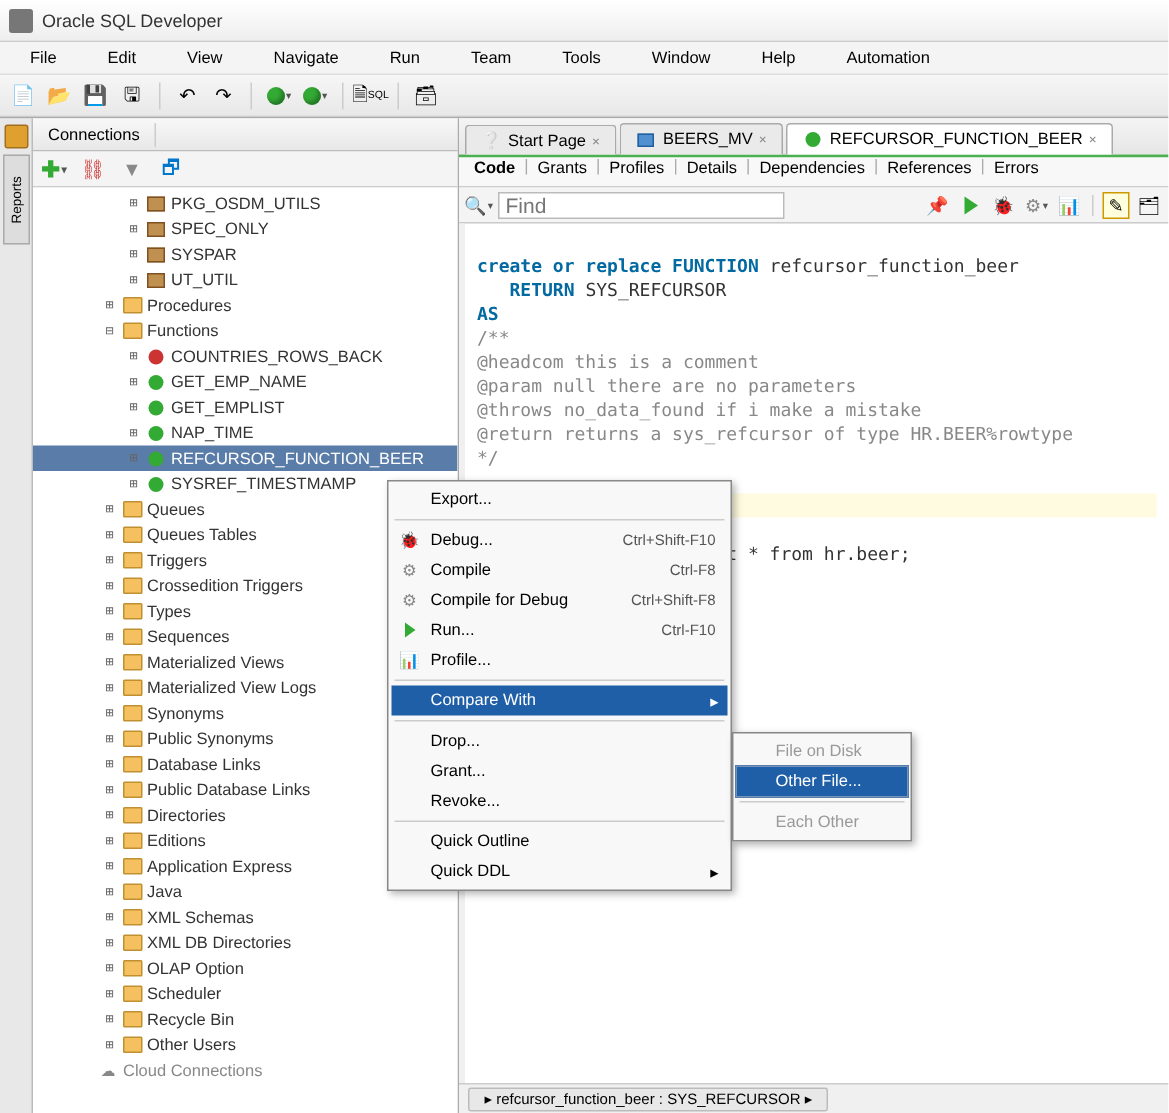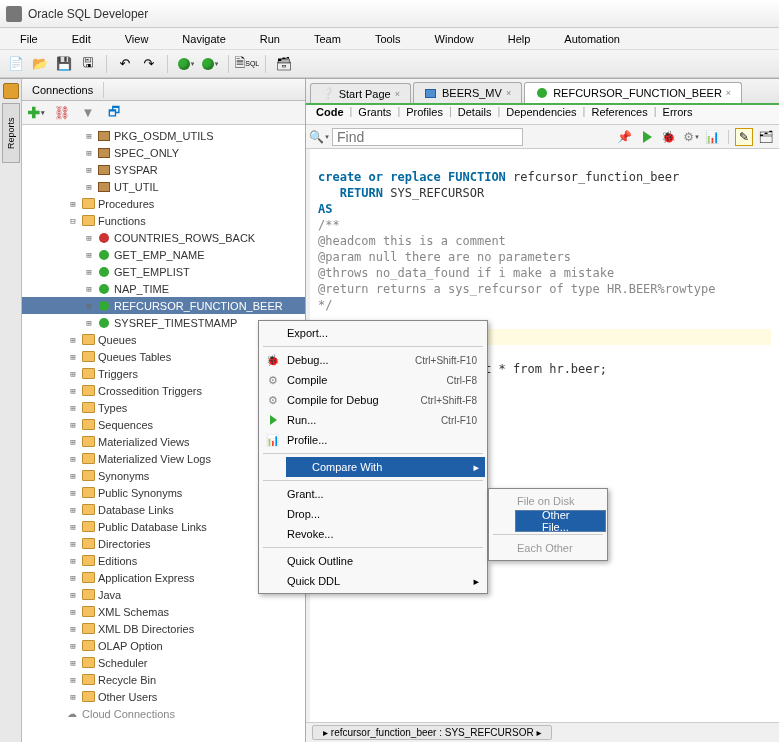--- a/index.html
+++ b/index.html
@@ -68,21 +68,21 @@
 .ident{color:#333;}
 .statusb{height:20px;background:#f0f0f0;border-top:1px solid #ccc;display:flex;align-items:center;padding:0 6px;}
 .crumb{background:#e8e8e8;border:1px solid #bbb;padding:1px 10px;font-size:10px;border-radius:2px;}
 
 
 .ctx{position:absolute;background:#f8f8f8;border:1px solid #888;box-shadow:2px 2px 5px rgba(0,0,0,.3);font-size:11px;padding:2px;z-index:100;}
 .ctx .row{display:flex;align-items:center;height:20px;padding:0 20px 0 26px;gap:8px;cursor:default;position:relative;}
 .ctx .row .rowicon{position:absolute;left:4px;width:16px;height:16px;display:flex;align-items:center;justify-content:center;}
 .ctx .row .kb{position:absolute;right:8px;color:#555;font-size:10px;}
 .ctx .row .sub{position:absolute;right:6px;}
-.ctx .hl{background:#1e5fa8;color:#fff;margin-left:25px;}
+.ctx .hl{background:#1e5fa8;color:#fff;}
 .ctx hr{border:none;border-top:1px solid #ccc;margin:3px 2px;}
 .ctx .grayed{color:#999;}
 
 .blue-border{outline:1px solid #5a7ca8;}
 
 .run-tri{width:0;height:0;border-top:6px solid transparent;border-bottom:6px solid transparent;border-left:9px solid #3a3;}
 .pin{color:#c33;}
 .bug{color:#3a3;}
 .gear{color:#888;}
 </style>
@@ -497,24 +497,24 @@
       <span class="rowicon">📊</span>
       <span>Profile...</span>
     </div>
   <hr>
   <div class="row hl">
       <span>Compare With</span>
       <span class="sub">▸</span>
     </div>
   <hr>
   <div class="row">
+      <span>Drop...</span>
+    </div>
+  <div class="row">
       <span>Grant...</span>
-    </div>
-  <div class="row">
-      <span>Drop...</span>
     </div>
   <div class="row">
       <span>Revoke...</span>
     </div>
   <hr>
   <div class="row">
       <span>Quick Outline</span>
     </div>
   <div class="row">
       <span>Quick DDL</span>

